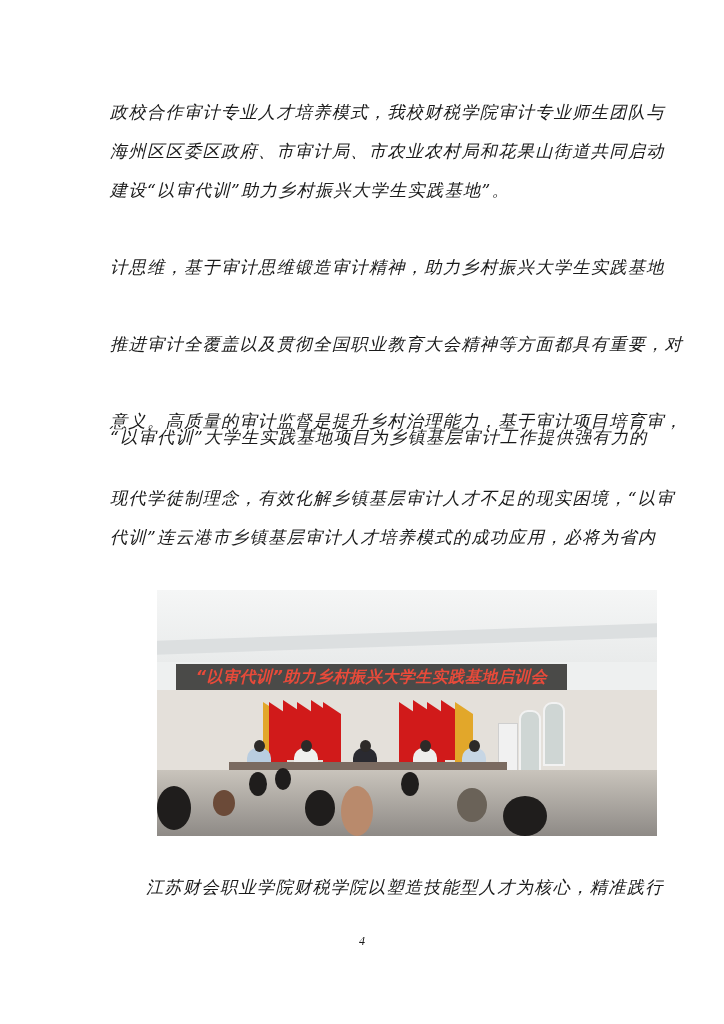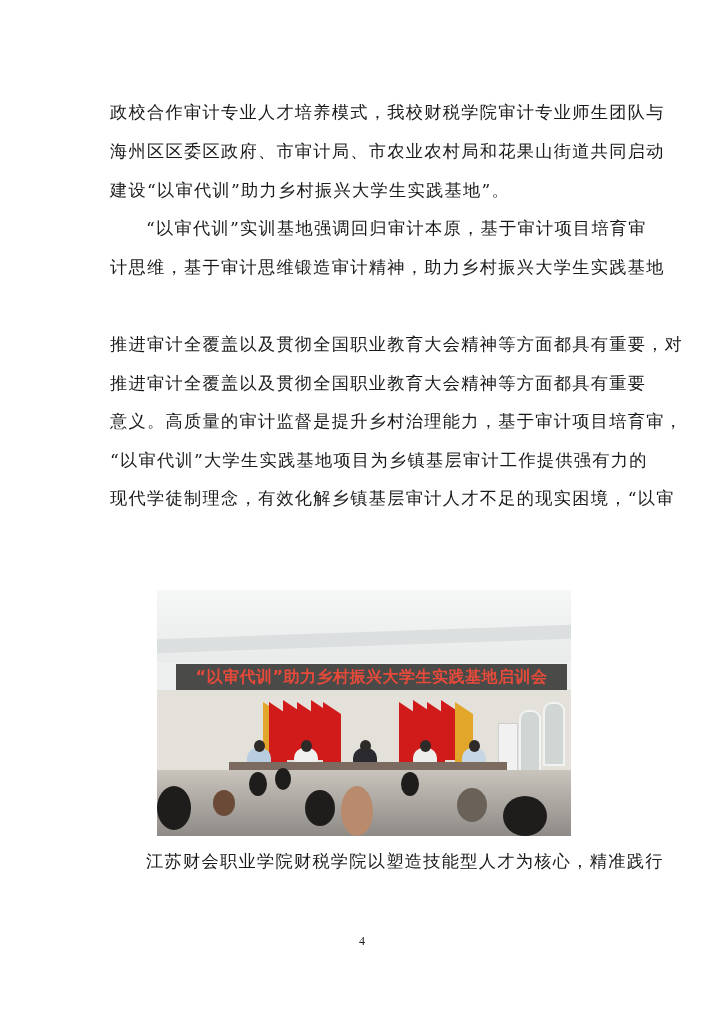--- a/index.html
+++ b/index.html
@@ -1,24 +1,24 @@
 <!DOCTYPE html>
 <html><head>
 <meta charset="utf-8">
 <style>
   html, body { margin: 0; padding: 0; background: #ffffff; }
   body { width: 724px; height: 1024px; position: relative; overflow: hidden;
          font-family: "DejaVu Serif", "Liberation Serif", serif; color: #1a1a1a; }
-  .page { position: absolute; left: 0; top: 0; width: 724px; height: 1024px; }
+  .page { position: absolute; left: 0; top: 0; width: 724px; height: 1024px; font-style: italic; }
   .line { position: absolute; left: 110px; width: 504px; font-size: 17.2px;
           line-height: 24px; white-space: nowrap; letter-spacing: 1.3px;
           text-align: justify; text-align-last: justify; }
   .line.last { text-align-last: left; }
   .line.indent { left: 146px; width: 468px; }
-  .photo { position: absolute; left: 157px; top: 590px; width: 414px; height: 246px;
+  .photo { position: absolute; left: 157px; top: 590px; width: 500px; height: 246px;
            overflow: hidden; background: #eef0f0; }
   .ceiling { position:absolute; left:0; top:0; width:100%; height:72px;
              background: linear-gradient(#f5f6f6, #e9ebeb); }
   .ceiling-band { position:absolute; left:0; top:42px; width:100%; height:14px;
                   background:#dcdfe0; transform: skewY(-2deg); }
   .wall { position:absolute; left:0; top:100px; width:100%; height:110px; background:#e4e0da; }
   .banner { position:absolute; left:19px; top:74px; width:391px; height:26px;
             background:#4a4a48; color:#e84a3a; font-family:"DejaVu Sans", sans-serif;
             font-weight:bold; font-size:16px; line-height:26px; text-align:center;
             letter-spacing:0.5px; white-space:nowrap; overflow:hidden; }
@@ -39,27 +39,26 @@
 </style>
 </head>
 <body>
 
 <div class="page">
 
   <div class="line" style="top:100px">政校合作审计专业人才培养模式，我校财税学院审计专业师生团队与</div>
   <div class="line last" style="top:178px">建设“以审代训”助力乡村振兴大学生实践基地”。</div>
   <div class="line" style="top:139px">海州区区委区政府、市审计局、市农业农村局和花果山街道共同启动</div>
 
-  <div class="line indent" style="top:216px">“以审代训”实训基地强调回归审计本原，基于审计项目培育审</div>
   <div class="line" style="top:255px">计思维，基于审计思维锻造审计精神，助力乡村振兴大学生实践基地</div>
   <div class="line" style="top:332px">推进审计全覆盖以及贯彻全国职业教育大会精神等方面都具有重要，对</div>
-  <div class="line last" style="top:371px">推进审计全覆盖以及贯彻全国职业教育大会精神等方面都具有重要</div>
   <div class="line" style="top:409px">意义。高质量的审计监督是提升乡村治理能力，基于审计项目培育审，</div>
-  <div class="line" style="top:448px">“以审代训”大学生实践基地项目为乡镇基层审计工作提供强有力的</div>
+  <div class="line" style="top:425px">“以审代训”大学生实践基地项目为乡镇基层审计工作提供强有力的</div>
   <div class="line" style="top:486px">现代学徒制理念，有效化解乡镇基层审计人才不足的现实困境，“以审</div>
+  <div class="line" style="top:525px">代训”连云港市乡镇基层审计人才培养模式的成功应用，必将为省内</div>
 
   <div class="photo">
     <div class="ceiling"></div>
     <div class="ceiling-band"></div>
     <div class="wall"></div>
     <div class="banner">“以审代训”助力乡村振兴大学生实践基地启训会</div>
 
     <div class="flag gold" style="left:106px;top:112px"></div>
     <div class="flag" style="left:112px;top:112px"></div>
     <div class="flag" style="left:126px;top:110px"></div>
@@ -95,16 +94,16 @@
     <div class="ahead" style="left:56px;top:200px;width:22px;height:26px;background:#6b4a38"></div>
     <div class="ahead" style="left:92px;top:182px;width:18px;height:24px"></div>
     <div class="ahead" style="left:118px;top:178px;width:16px;height:22px"></div>
     <div class="ahead" style="left:148px;top:200px;width:30px;height:36px"></div>
     <div class="ahead" style="left:184px;top:196px;width:32px;height:50px;background:#b98a6c"></div>
     <div class="ahead" style="left:244px;top:182px;width:18px;height:24px"></div>
     <div class="ahead" style="left:300px;top:198px;width:30px;height:34px;background:#6a6258"></div>
     <div class="ahead" style="left:346px;top:206px;width:44px;height:40px"></div>
   </div>
 
-  <div class="line indent" style="top:849px">江苏财会职业学院财税学院以塑造技能型人才为核心，精准践行</div>
+  <div class="line indent" style="top:875px">江苏财会职业学院财税学院以塑造技能型人才为核心，精准践行</div>
 
   <div class="pagenum">4</div>
 </div>
 
 </body></html>

